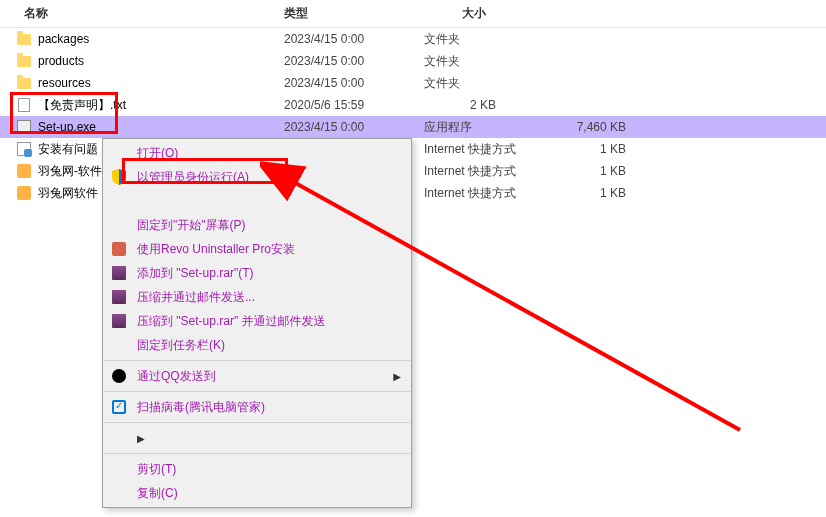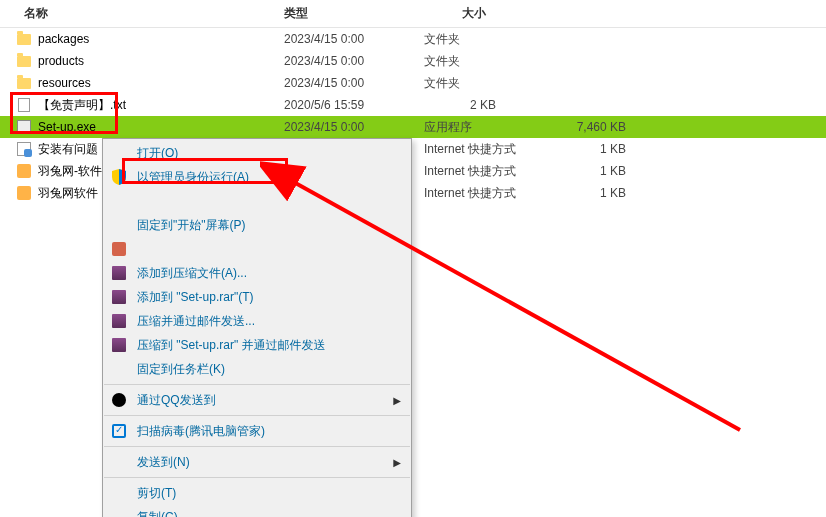--- a/index.html
+++ b/index.html
@@ -6,21 +6,21 @@
 body { background: #fff; width: 826px; height: 517px; overflow: hidden; position: relative; }
 
 .header { display: flex; height: 28px; align-items: center; border-bottom: 1px solid #e5e5e5; color: #333; padding-left: 16px; }
 .header-col { padding: 8px 8px; font-weight: bold; }
 .col-name { width: 260px; }
 .col-date { width: 140px; }
 .col-type { width: 130px; }
 .col-size { width: 100px; text-align: right; padding-right: 20px; }
 
 .file-row { display: flex; height: 22px; align-items: center; padding-left: 16px; }
-.file-row.selected { background: #84cc16; }
+.file-row.selected { background: #c4b5fd; }
 .file-icon { width: 16px; height: 16px; margin-right: 6px; display: inline-flex; align-items: center; justify-content: center; flex-shrink: 0; }
 .file-name { width: 238px; white-space: nowrap; overflow: hidden; }
 .file-date { width: 140px; padding-left: 8px; color: #444; }
 .file-type { width: 130px; padding-left: 8px; color: #444; }
 .file-size { width: 100px; text-align: right; padding-right: 20px; color: #444; }
 
 .icon-folder { width: 14px; height: 11px; background: #ffd76a; border-radius: 1px; position: relative; }
 .icon-folder::before { content: ""; position: absolute; top: -3px; left: 0; width: 6px; height: 3px; background: #ffd76a; border-radius: 1px 1px 0 0; }
 .icon-txt { width: 12px; height: 14px; background: #fff; border: 1px solid #999; position: relative; }
 .icon-exe { width: 14px; height: 14px; background: #eee; border: 1px solid #888; }
@@ -29,21 +29,21 @@
 .icon-jpg { width: 14px; height: 14px; background: #29abe2; border-radius: 2px; }
 .icon-url2 { width: 14px; height: 14px; background: #ffb347; border-radius: 2px; }
 
 .red-box { position: absolute; border: 3px solid #ff0000; pointer-events: none; z-index: 50; }
 .red-box.name { left: 10px; top: 92px; width: 108px; height: 42px; }
 .red-box.menu { left: 122px; top: 158px; width: 166px; height: 26px; }
 
 .context-menu { position: absolute; left: 102px; top: 138px; width: 310px; background: #f0f0f0; border: 1px solid #a0a0a0; box-shadow: 3px 3px 6px rgba(0,0,0,0.2); z-index: 40; padding: 2px 0; }
 .menu-item { display: flex; align-items: center; height: 24px; padding: 0 10px 0 6px; }
 .menu-icon { width: 20px; height: 20px; margin-right: 8px; display: inline-flex; align-items: center; justify-content: center; flex-shrink: 0; }
-.menu-text { flex: 1; color: #0369a1; }
+.menu-text { flex: 1; color: #a21caf; }
 .menu-arrow { color: #333; font-size: 10px; }
 .menu-sep { height: 1px; background: #d0d0d0; margin: 3px 1px; }
 
 .icon-shield { width: 14px; height: 16px; }
 .icon-revo { width: 14px; height: 14px; background: #d4634a; border-radius: 2px; }
 .icon-rar { width: 14px; height: 14px; background: linear-gradient(#8b4a8b, #5a2d5a); border-radius: 1px; }
 .icon-qq { width: 14px; height: 14px; background: #000; border-radius: 50%; position: relative; }
 .icon-scan { width: 14px; height: 14px; border: 2px solid #0078d4; border-radius: 2px; position: relative; }
 .icon-scan::after { content: "✓"; position: absolute; top: -2px; left: 1px; color: #0078d4; font-size: 10px; }
 
@@ -153,26 +153,21 @@
       <span class="menu-icon"></span>
     </div>
     <div class="menu-item">
       <span class="menu-icon"></span>
       <span class="menu-text">固定到"开始"屏幕(P)</span>
     </div>
     <div class="menu-item">
       <span class="menu-icon">
         <span class="icon-revo"></span>
       </span>
-    </div>
-    <div class="menu-item">
-      <span class="menu-icon">
-        <span class="icon-rar"></span>
-      </span>
-      <span class="menu-text">添加到压缩文件(A)...</span>
+      <span class="menu-text">使用Revo Uninstaller Pro安装</span>
     </div>
     <div class="menu-item">
       <span class="menu-icon">
         <span class="icon-rar"></span>
       </span>
       <span class="menu-text">添加到 "Set-up.rar"(T)</span>
     </div>
     <div class="menu-item">
       <span class="menu-icon">
         <span class="icon-rar"></span>
@@ -200,21 +195,20 @@
     <div class="menu-sep"></div>
     <div class="menu-item">
       <span class="menu-icon">
         <span class="icon-scan"></span>
       </span>
       <span class="menu-text">扫描病毒(腾讯电脑管家)</span>
     </div>
     <div class="menu-sep"></div>
     <div class="menu-item">
       <span class="menu-icon"></span>
-      <span class="menu-text">发送到(N)</span>
       <span class="menu-arrow">▶</span>
     </div>
     <div class="menu-sep"></div>
     <div class="menu-item">
       <span class="menu-icon"></span>
       <span class="menu-text">剪切(T)</span>
     </div>
     <div class="menu-item">
       <span class="menu-icon"></span>
       <span class="menu-text">复制(C)</span>

